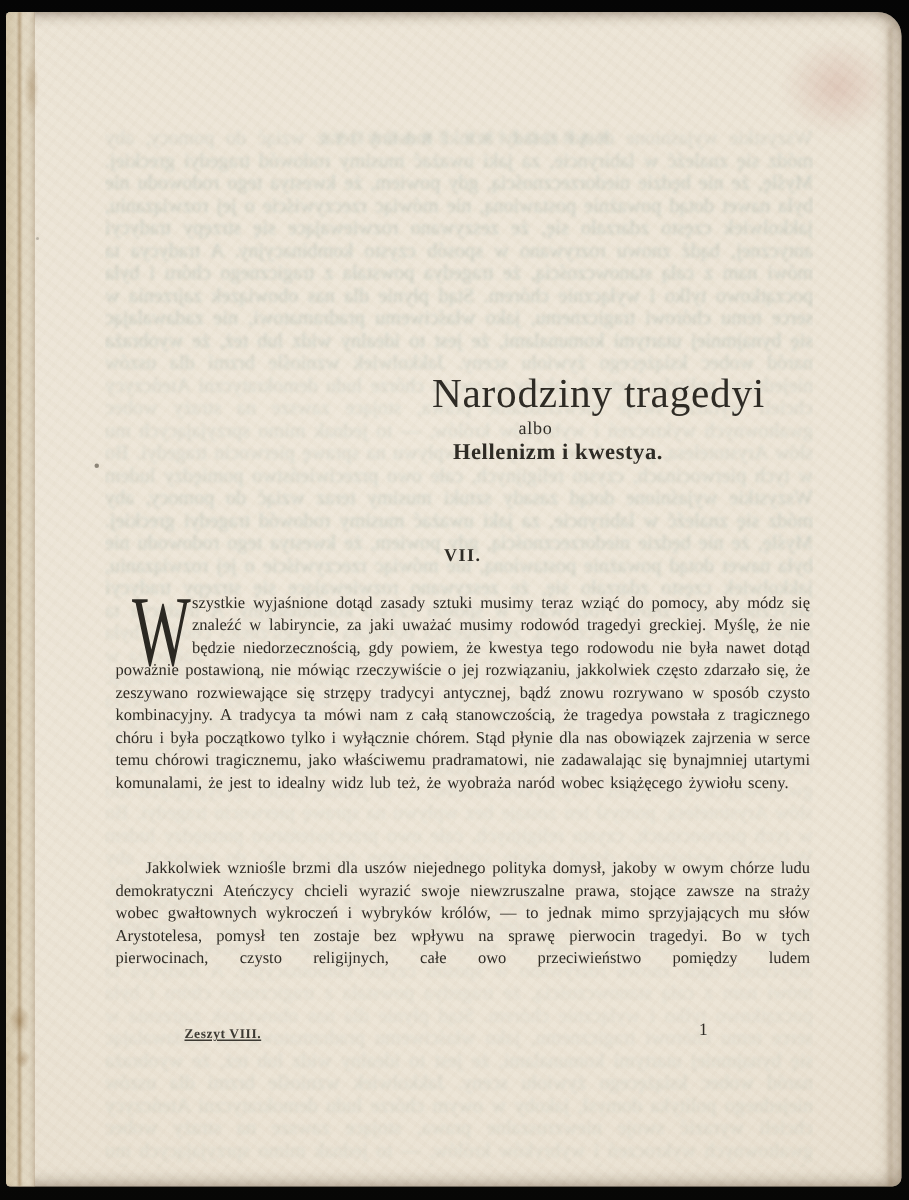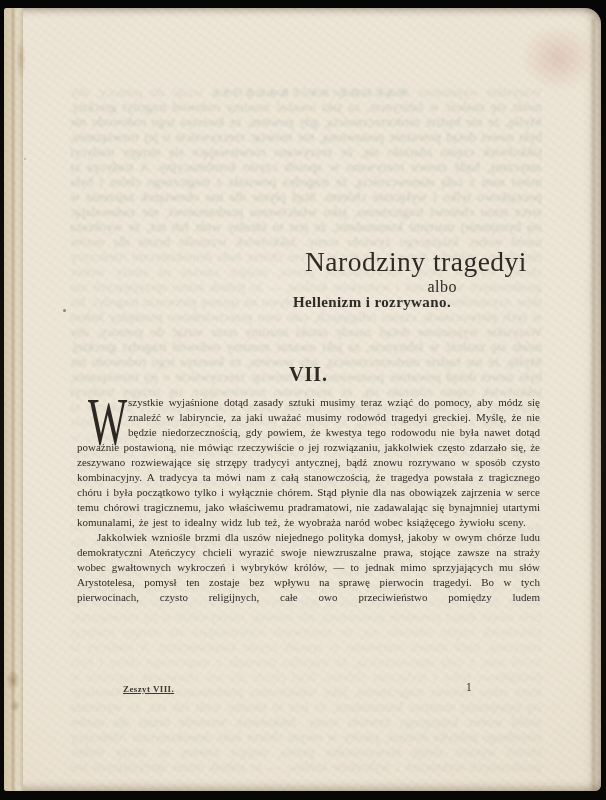--- a/index.html
+++ b/index.html
@@ -102,45 +102,45 @@
     font-size: 11px; letter-spacing: 4px;
     color: #a3b3ab; opacity: .50;
     filter: blur(1.4px);
     pointer-events: none;
   }
   
   .printed { position: absolute; color: #2e2b25; z-index: 2; }
   #book-title {
     left: 284px; top: 238px; width: 256px;
     font-size: 27.5px; letter-spacing: .5px;
-    text-align: center; white-space: nowrap;
+    white-space: nowrap;
   }
   #title-connector {
     left: 253px; top: 270px; width: 200px;
-    font-size: 16px; letter-spacing: .5px;
-    text-align: right;
+    font-size: 12px; letter-spacing: .5px;
+    text-align: center;
   }
   #book-subtitle {
     left: 218px; top: 286px; width: 300px;
     font-size: 15px; font-weight: 700; letter-spacing: .4px;
     text-align: center; white-space: nowrap;
   }
   #chapter-heading {
     left: 73px; top: 355px; width: 463px;
-    font-size: 20px; font-weight: 600; letter-spacing: 1px;
+    font-size: 12px; font-weight: 600; letter-spacing: 1px;
     text-align: center;
   }
   #body-text {
     left: 73px; top: 387px; width: 463px;
     font-size: 11px; line-height: 15px;
     text-align: justify;
     word-spacing: .12em;
   }
   .paragraph { margin: 0; }
-  .paragraph.indented { text-indent: 20px; text-align-last: justify; }
+  .paragraph.indented { text-indent: 20px; text-align-last: justify; margin-top: 42px; }
   #drop-cap-spacer { float: left; width: 51px; height: 45px; }
   #drop-cap {
     left: 84px; top: 380px;
     font-size: 67px; line-height: 1;
     transform: scale(.62, 1); transform-origin: 0 0;
     color: #2b2822;
   }
   #footer-imprint {
     left: 119px; top: 676px;
     font-size: 9px; font-weight: 600; letter-spacing: .4px;
@@ -170,21 +170,21 @@
     <div id="stain-blob-top-left" class="stain-blob"></div>
     <div id="right-crease"></div>
 
     <div id="bleedthrough-layer">
       <div id="bleedthrough-text">Wszystkie wyjaśnione dotąd zasady sztuki musimy teraz wziąć do pomocy, aby módz się znaleźć w labiryncie, za jaki uważać musimy rodowód tragedyi greckiej. Myślę, że nie będzie niedorzecznością, gdy powiem, że kwestya tego rodowodu nie była nawet dotąd poważnie postawioną, nie mówiąc rzeczywiście o jej rozwiązaniu, jakkolwiek często zdarzało się, że zeszywano rozwiewające się strzępy tradycyi antycznej, bądź znowu rozrywano w sposób czysto kombinacyjny. A tradycya ta mówi nam z całą stanowczością, że tragedya powstała z tragicznego chóru i była początkowo tylko i wyłącznie chórem. Stąd płynie dla nas obowiązek zajrzenia w serce temu chórowi tragicznemu, jako właściwemu pradramatowi, nie zadawalając się bynajmniej utartymi komunalami, że jest to idealny widz lub też, że wyobraża naród wobec książęcego żywiołu sceny. Jakkolwiek wzniośle brzmi dla uszów niejednego polityka domysł, jakoby w owym chórze ludu demokratyczni Ateńczycy chcieli wyrazić swoje niewzruszalne prawa, stojące zawsze na straży wobec gwałtownych wykroczeń i wybryków królów, — to jednak mimo sprzyjających mu słów Arystotelesa, pomysł ten zostaje bez wpływu na sprawę pierwocin tragedyi. Bo w tych pierwocinach, czysto religijnych, całe owo przeciwieństwo pomiędzy ludem Wszystkie wyjaśnione dotąd zasady sztuki musimy teraz wziąć do pomocy, aby módz się znaleźć w labiryncie, za jaki uważać musimy rodowód tragedyi greckiej. Myślę, że nie będzie niedorzecznością, gdy powiem, że kwestya tego rodowodu nie była nawet dotąd poważnie postawioną, nie mówiąc rzeczywiście o jej rozwiązaniu, jakkolwiek często zdarzało się, że zeszywano rozwiewające się strzępy tradycyi antycznej, bądź znowu rozrywano w sposób czysto kombinacyjny. A tradycya ta mówi nam z całą stanowczością, że tragedya powstała z tragicznego chóru i była początkowo tylko i wyłącznie chórem. Stąd płynie dla nas obowiązek zajrzenia w serce temu chórowi tragicznemu, jako właściwemu pradramatowi, nie zadawalając się bynajmniej utartymi komunalami, że jest to idealny widz lub też, że wyobraża naród wobec książęcego żywiołu sceny. Jakkolwiek wzniośle brzmi dla uszów niejednego polityka domysł, jakoby w owym chórze ludu demokratyczni Ateńczycy chcieli wyrazić swoje niewzruszalne prawa, stojące zawsze na straży wobec gwałtownych wykroczeń i wybryków królów, — to jednak mimo sprzyjających mu słów Arystotelesa, pomysł ten zostaje bez wpływu na sprawę pierwocin tragedyi. Bo w tych pierwocinach, czysto religijnych, całe owo przeciwieństwo pomiędzy ludem Wszystkie wyjaśnione dotąd zasady sztuki musimy teraz wziąć do pomocy, aby módz się znaleźć w labiryncie, za jaki uważać musimy rodowód tragedyi greckiej. Myślę, że nie będzie niedorzecznością, gdy powiem, że kwestya tego rodowodu nie była nawet dotąd poważnie postawioną, nie mówiąc rzeczywiście o jej rozwiązaniu, jakkolwiek często zdarzało się, że zeszywano rozwiewające się strzępy tradycyi antycznej, bądź znowu rozrywano w sposób czysto kombinacyjny. A tradycya ta mówi nam z całą stanowczością, że tragedya powstała z tragicznego chóru i była początkowo tylko i wyłącznie chórem. Stąd płynie dla nas obowiązek zajrzenia w serce temu chórowi tragicznemu, jako właściwemu pradramatowi, nie zadawalając się bynajmniej utartymi komunalami, że jest to idealny widz lub też, że wyobraża naród wobec książęcego żywiołu sceny. Jakkolwiek wzniośle brzmi dla uszów niejednego polityka domysł, jakoby w owym chórze ludu demokratyczni Ateńczycy chcieli wyrazić swoje niewzruszalne prawa, stojące zawsze na straży wobec gwałtownych wykroczeń i wybryków królów, — to jednak mimo sprzyjających mu słów Arystotelesa, pomysł ten zostaje bez wpływu na sprawę pierwocin tragedyi. Bo w tych pierwocinach, czysto religijnych, całe owo przeciwieństwo pomiędzy ludem </div>
     </div>
     <div id="bleedthrough-running-head">NARODZINY TRAGEDYI</div>
 
     <div id="book-title" class="printed">Narodziny tragedyi</div>
     <div id="title-connector" class="printed">albo</div>
-    <div id="book-subtitle" class="printed">Hellenizm i rozrywano.</div>
+    <div id="book-subtitle" class="printed">Hellenizm i kwestya.</div>
     <div id="chapter-heading" class="printed">VII.</div>
 
     <div id="drop-cap" class="printed">W</div>
 
     <div id="body-text" class="printed">
       <p class="paragraph"><span id="drop-cap-spacer"></span><span>szystkie wyjaśnione dotąd zasady sztuki musimy teraz wziąć do pomocy, aby módz się znaleźć w labiryncie, za jaki uważać musimy rodowód tragedyi greckiej. Myślę, że nie będzie niedorzecznością, gdy powiem, że kwestya tego rodowodu nie była nawet dotąd poważnie postawioną, nie mówiąc rzeczywiście o jej rozwiązaniu, jakkolwiek często zdarzało się, że zeszywano rozwiewające się strzępy tradycyi antycznej, bądź znowu rozrywano w sposób czysto kombinacyjny. A tradycya ta mówi nam z całą stanowczością, że tragedya powstała z tragicznego chóru i była początkowo tylko i wyłącznie chórem. Stąd płynie dla nas obowiązek zajrzenia w serce temu chórowi tragicznemu, jako właściwemu pradramatowi, nie zadawalając się bynajmniej utartymi komunalami, że jest to idealny widz lub też, że wyobraża naród wobec książęcego żywiołu sceny.</span></p>
       <p class="paragraph indented"><span>Jakkolwiek wzniośle brzmi dla uszów niejednego polityka domysł, jakoby w owym chórze ludu demokratyczni Ateńczycy chcieli wyrazić swoje niewzruszalne prawa, stojące zawsze na straży wobec gwałtownych wykroczeń i wybryków królów, — to jednak mimo sprzyjających mu słów Arystotelesa, pomysł ten zostaje bez wpływu na sprawę pierwocin tragedyi. Bo w tych pierwocinach, czysto religijnych, całe owo przeciwieństwo pomiędzy ludem</span></p>
     </div>
 
     <div id="footer-imprint" class="printed">Zeszyt VIII.</div>

